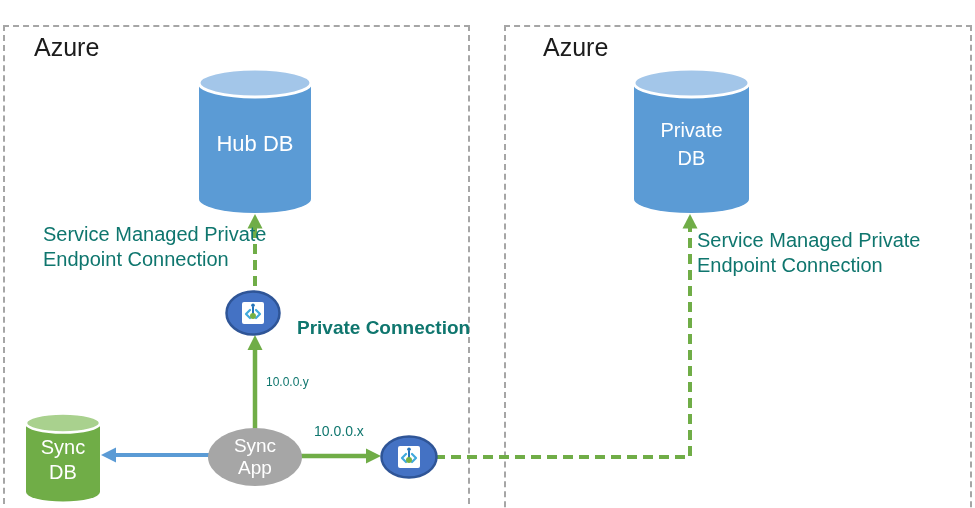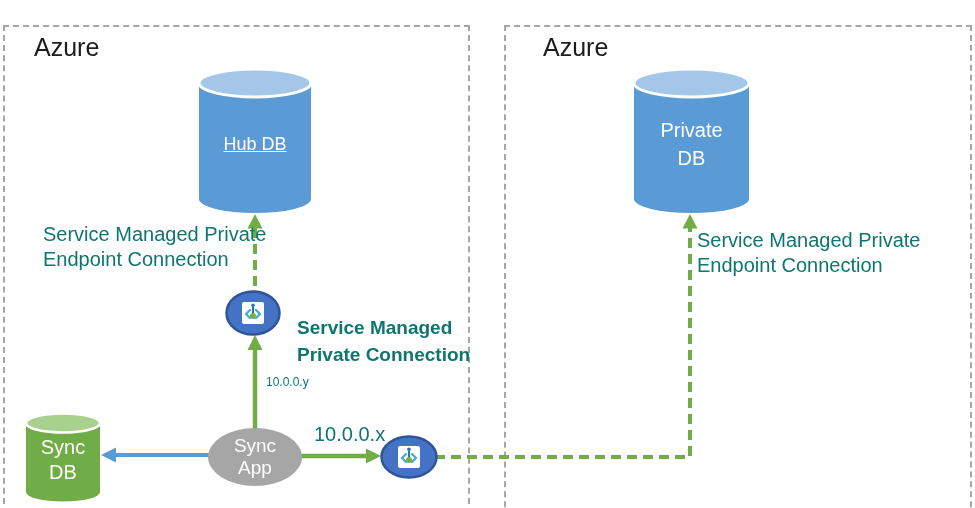--- a/index.html
+++ b/index.html
@@ -18,39 +18,39 @@
   .connectors{position:absolute;left:0;top:0;z-index:2;}
   
   .node{position:absolute;z-index:3;}
   .node svg{display:block;}
   .cyl-label{
     position:absolute;left:0;top:0;width:100%;height:100%;
     display:flex;flex-direction:column;align-items:center;justify-content:center;
     color:#ffffff;text-align:center;
   }
   .hub-db{left:198px;top:46px;width:114px;height:146px;}
-  .hub-db .cyl-label{font-size:18px;padding-top:6px;box-sizing:border-box;text-decoration:underline;}
+  .hub-db .cyl-label{font-size:22px;padding-top:6px;box-sizing:border-box;}
   .member-db{left:633px;top:46px;width:117px;height:146px;}
   .member-db .cyl-label{font-size:20px;line-height:28px;padding-top:6px;box-sizing:border-box;}
   .sync-db{left:25px;top:391px;width:76px;height:89px;}
   .sync-db .cyl-label{font-size:20px;line-height:25px;padding-top:4px;box-sizing:border-box;}
   .sync-app{
     left:208px;top:406px;width:94px;height:58px;background:#a6a6a6;border-radius:50%;
     display:flex;flex-direction:column;align-items:center;justify-content:center;
     color:#ffffff;font-size:19px;line-height:22px;text-align:center;
   }
   .endpoint-hub{left:225px;top:268px;width:56px;height:46px;}
   .endpoint-member{left:380px;top:413px;width:58px;height:44px;}
   
   .flabel{position:absolute;z-index:4;white-space:nowrap;color:#0f766e;}
   .hub-connection-label{left:43px;top:200px;font-size:20px;line-height:25px;}
   .member-connection-label{left:697px;top:206px;font-size:20px;line-height:25px;}
   .endpoints-title{left:297px;top:292px;font-size:19px;line-height:27px;font-weight:bold;}
   .ip-y{left:266px;top:353px;font-size:12px;}
-  .ip-x{left:314px;top:401px;font-size:20px;text-align:center;}
+  .ip-x{left:314px;top:401px;font-size:14px;text-align:center;}
 </style>
 </head>
 <body>
 
 <div class="canvas">
 
   <div class="region region-left">
     <div class="region-label">Azure</div>
   </div>
   <div class="region region-right">
@@ -148,20 +148,19 @@
     <div>Service Managed Private</div>
     <div>Endpoint Connection</div>
   </div>
 
   <div class="flabel member-connection-label">
     <div>Service Managed Private</div>
     <div>Endpoint Connection</div>
   </div>
 
   <div class="flabel endpoints-title">
-    <div>Service Managed</div>
     <div>Private Connection</div>
   </div>
 
   <div class="flabel ip-y">10.0.0.y</div>
   <div class="flabel ip-x">10.0.0.x</div>
 
 </div>
 
 </body></html>

